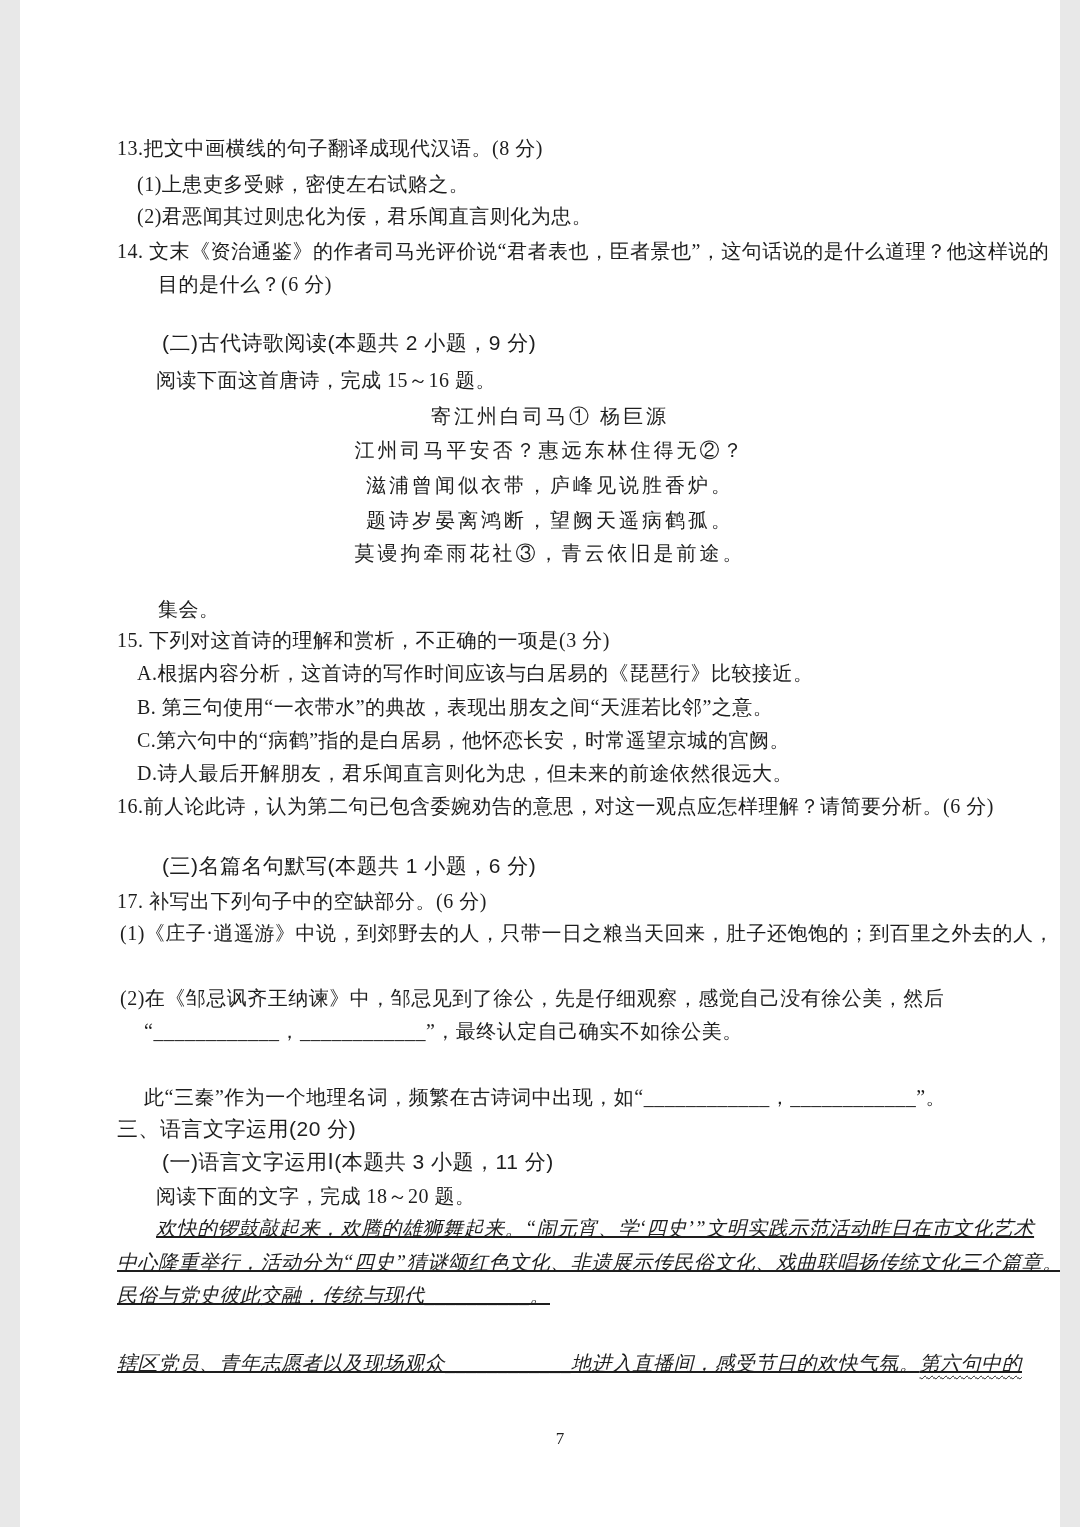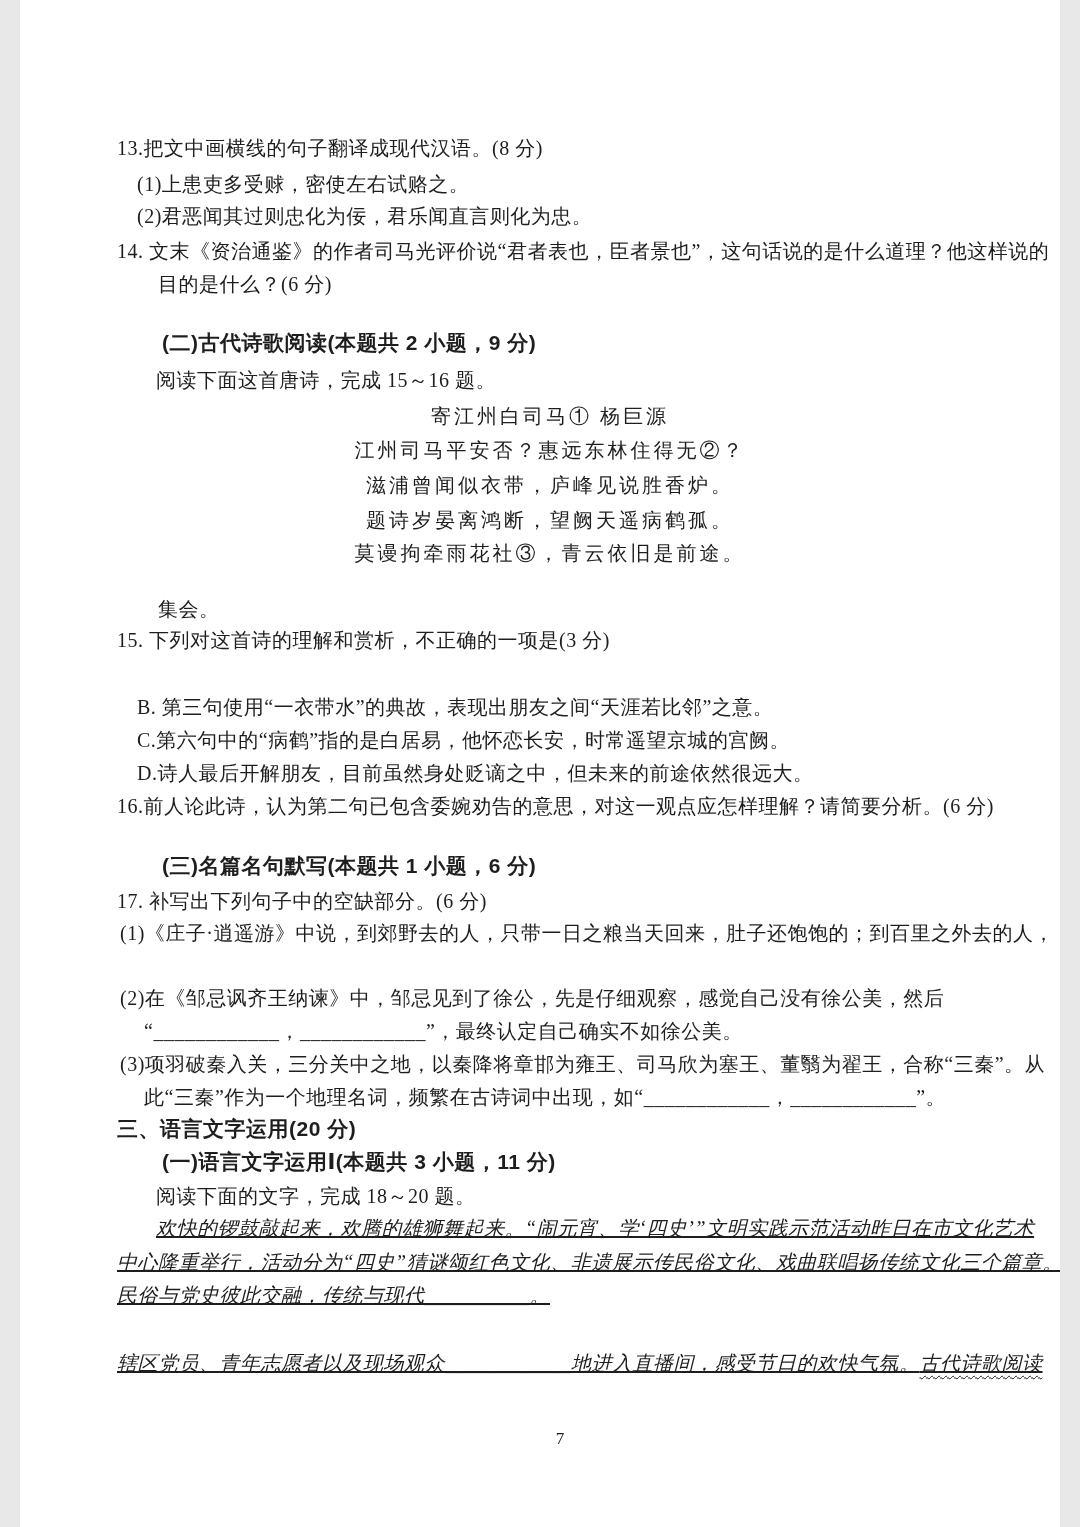--- a/index.html
+++ b/index.html
@@ -14,21 +14,21 @@
     overflow:hidden;
   }
   .t{
     position:absolute;
     white-space:nowrap;
     font-size:20px;
     line-height:26px;
     letter-spacing:0.5px;
   }
   .hd{
-    font-weight:700;
+    font-weight:400;
     font-size:21px;
     font-family:"Liberation Sans","DejaVu Sans",sans-serif;
     letter-spacing:0.5px;
   }
   .kai{
     font-style:italic;
     text-decoration:underline;
   }
   .poem{
     letter-spacing:3px;
@@ -67,41 +67,41 @@
 
   <div class="t poem" style="top:403px">寄江州白司马① 杨巨源</div>
   <div class="t poem" style="top:437px">江州司马平安否？惠远东林住得无②？</div>
   <div class="t poem" style="top:472px">滋浦曾闻似衣带，庐峰见说胜香炉。</div>
   <div class="t poem" style="top:507px">题诗岁晏离鸿断，望阙天遥病鹤孤。</div>
   <div class="t poem" style="top:540px">莫谩拘牵雨花社③，青云依旧是前途。</div>
 
   <div class="t" style="top:596px;left:138px">集会。</div>
 
   <div class="t" style="top:627px;left:97px">15. 下列对这首诗的理解和赏析，不正确的一项是(3 分)</div>
+  <div class="t" style="top:660px;left:117px">A.根据内容分析，这首诗的写作时间应该与白居易的《琵琶行》比较接近。</div>
   <div class="t" style="top:694px;left:117px">B. 第三句使用“一衣带水”的典故，表现出朋友之间“天涯若比邻”之意。</div>
   <div class="t" style="top:727px;left:117px">C.第六句中的“病鹤”指的是白居易，他怀恋长安，时常遥望京城的宫阙。</div>
-  <div class="t" style="top:760px;left:117px">D.诗人最后开解朋友，目前虽然身处贬谪之中，但未来的前途依然很远大。</div>
+  <div class="t" style="top:760px;left:117px">D.诗人最后开解朋友，君乐闻直言则化为忠，但未来的前途依然很远大。</div>
 
   <div class="t" style="top:793px;left:97px">16.前人论此诗，认为第二句已包含委婉劝告的意思，对这一观点应怎样理解？请简要分析。(6 分)</div>
 
   <div class="t hd" style="top:853px;left:142px">(三)名篇名句默写(本题共 1 小题，6 分)</div>
 
   <div class="t" style="top:888px;left:97px">17. 补写出下列句子中的空缺部分。(6 分)</div>
   <div class="t" style="top:920px;left:100px">(1)《庄子·逍遥游》中说，到郊野去的人，只带一日之粮当天回来，肚子还饱饱的；到百里之外去的人，</div>
   <div class="t" style="top:985px;left:100px">(2)在《邹忌讽齐王纳谏》中，邹忌见到了徐公，先是仔细观察，感觉自己没有徐公美，然后</div>
   <div class="t" style="top:1018px;left:124px">“____________，____________”，最终认定自己确实不如徐公美。</div>
-  <div class="t" style="top:1051px;left:100px">(3)项羽破秦入关，三分关中之地，以秦降将章邯为雍王、司马欣为塞王、董翳为翟王，合称“三秦”。从</div>
   <div class="t" style="top:1084px;left:124px">此“三秦”作为一个地理名词，频繁在古诗词中出现，如“____________，____________”。</div>
 
   <div class="t hd" style="top:1116px;left:97px">三、语言文字运用(20 分)</div>
   <div class="t hd" style="top:1149px;left:142px">(一)语言文字运用Ⅰ(本题共 3 小题，11 分)</div>
   <div class="t" style="top:1183px;left:136px">阅读下面的文字，完成 18～20 题。</div>
 
   <div class="t kai" style="top:1215px;left:136px">欢快的锣鼓敲起来，欢腾的雄狮舞起来。“闹元宵、学‘四史’”文明实践示范活动昨日在市文化艺术</div>
   <div class="t kai" style="top:1249px;left:97px">中心隆重举行，活动分为“四史”猜谜颂红色文化、非遗展示传民俗文化、戏曲联唱扬传统文化三个篇章。</div>
   <div class="t kai" style="top:1282px;left:97px">民俗与党史彼此交融，传统与现代__________。</div>
   <div class="t kai" style="top:1350px;left:97px">
-    <span>辖区党员、青年志愿者以及现场观众____________地进入直播间，感受节日的欢快气氛。</span><span class="wavy">古代诗歌阅读</span>
+    <span>辖区党员、青年志愿者以及现场观众____________地进入直播间，感受节日的欢快气氛。</span><span class="wavy">第六句中的</span>
   </div>
 
   <div class="t pagenum" style="top:1426px">7</div>
 
 </div>
 
 </body></html>

